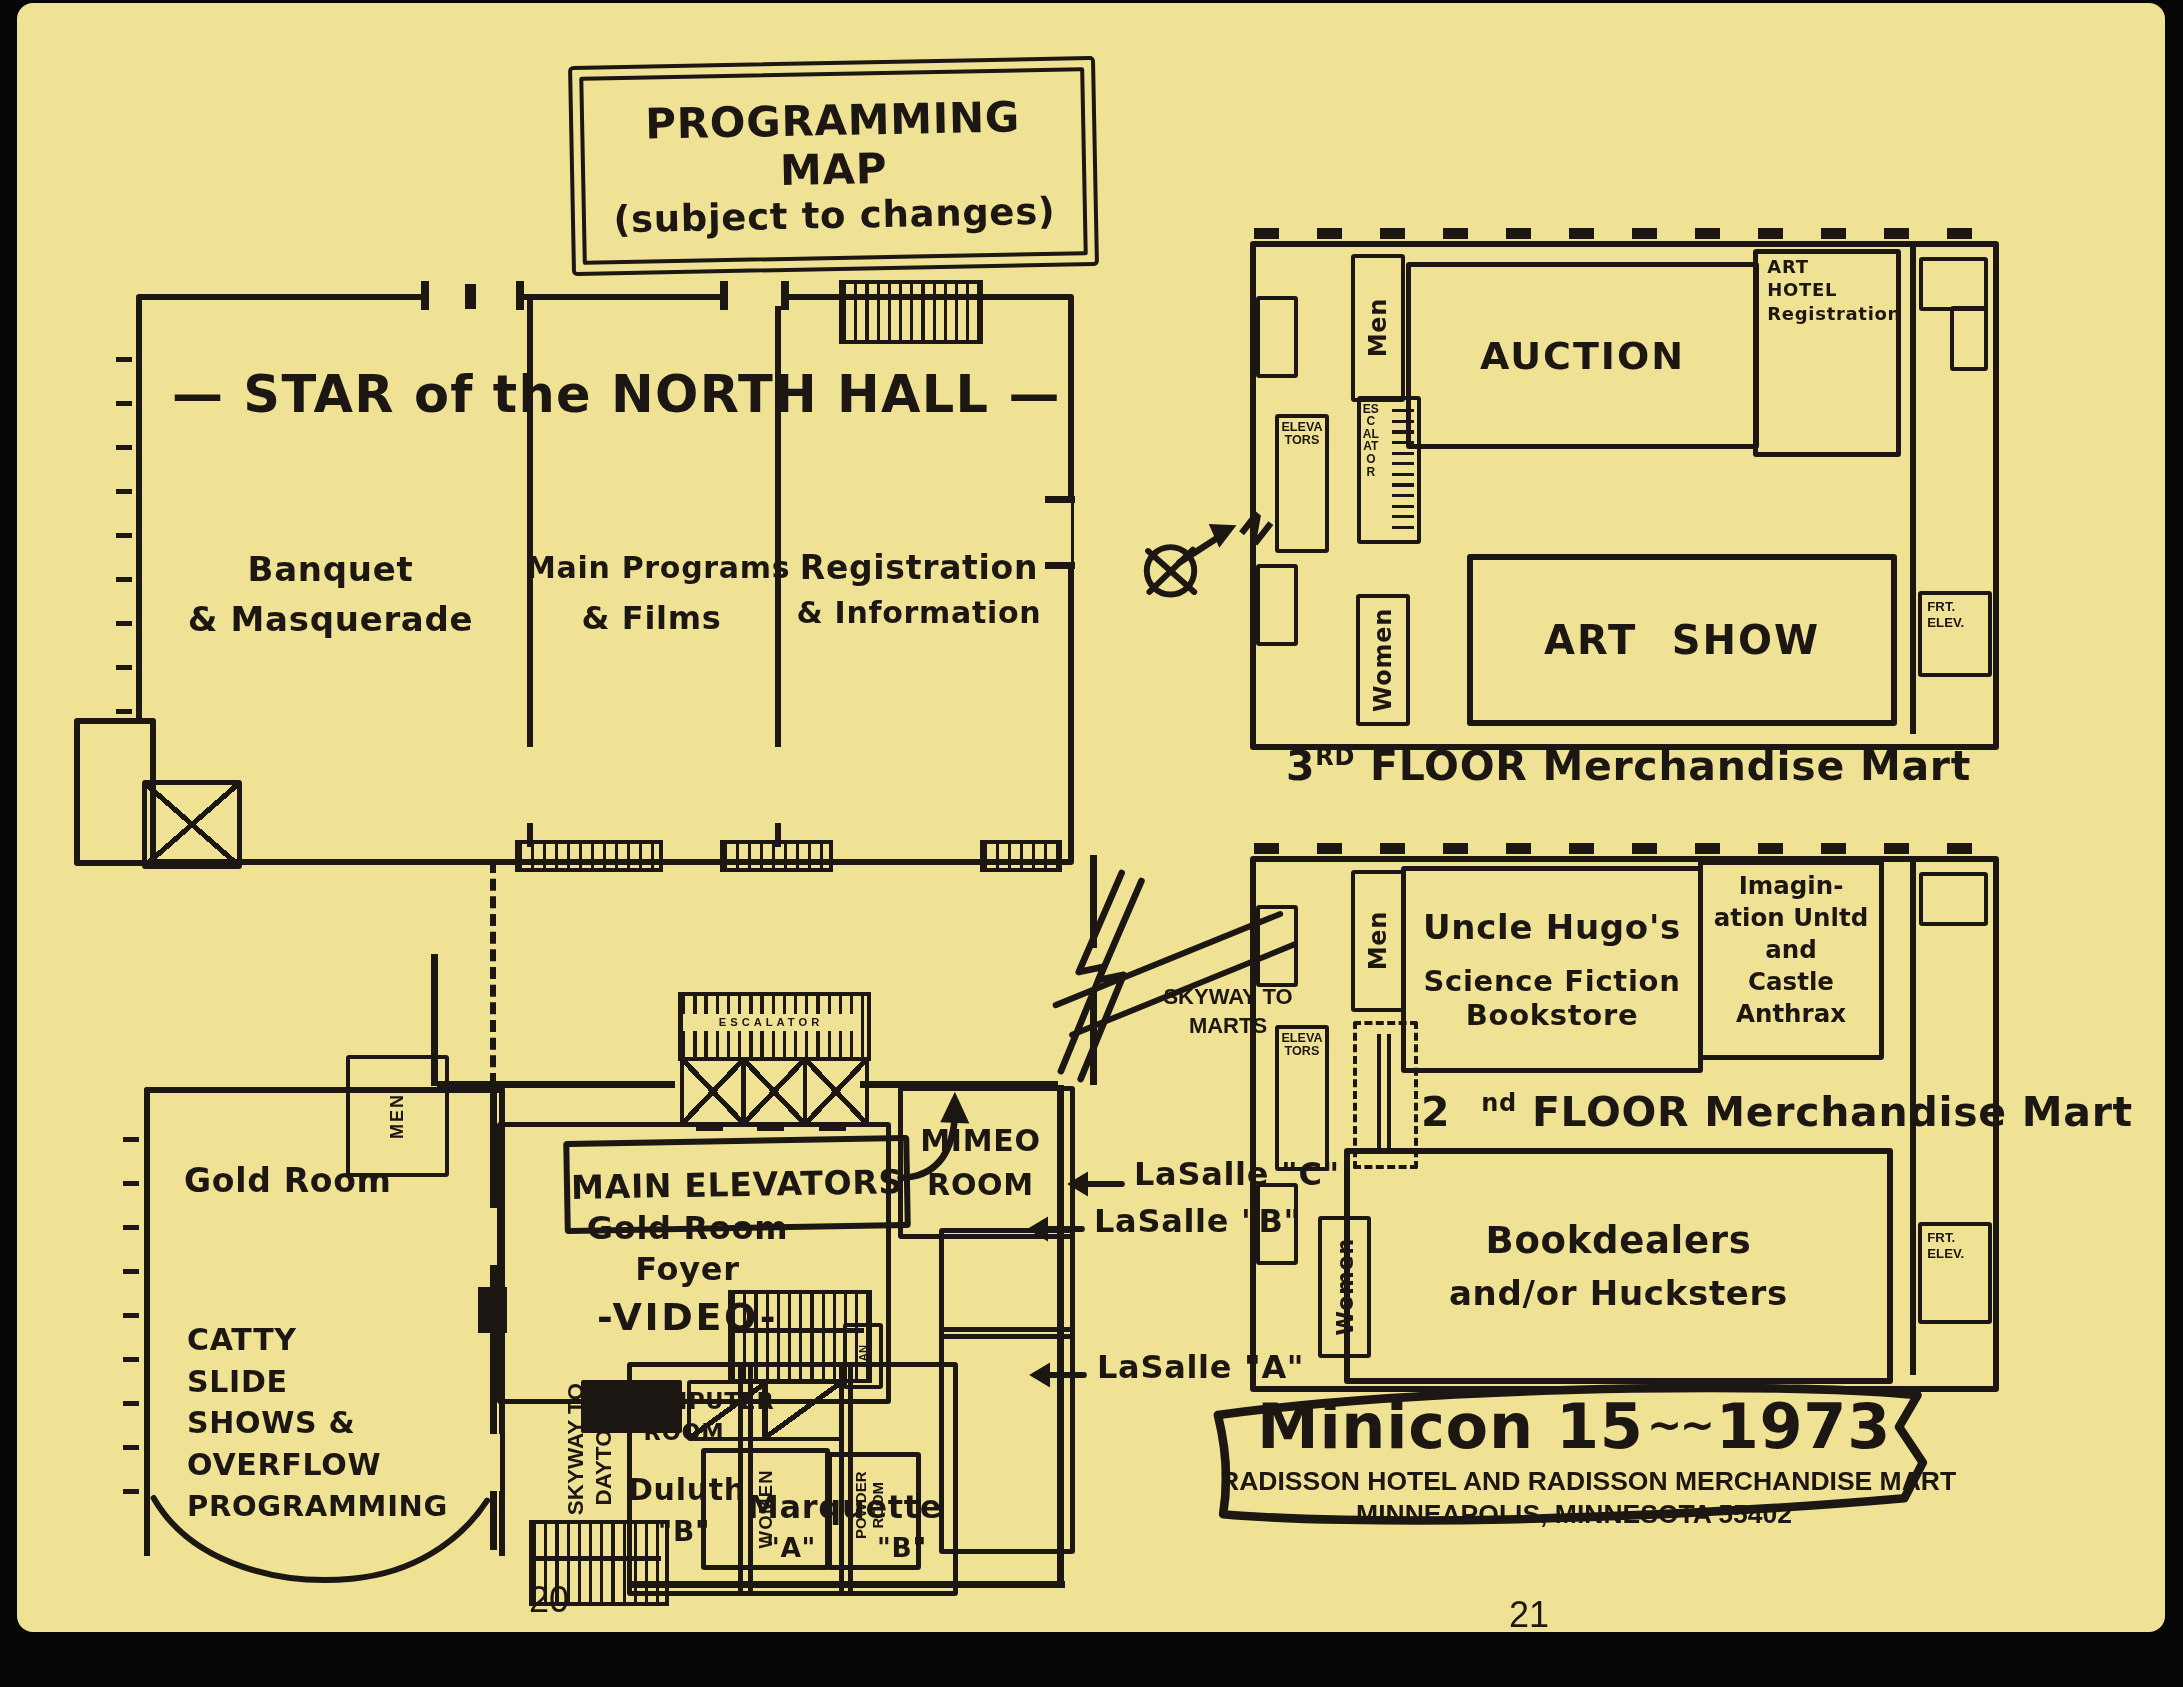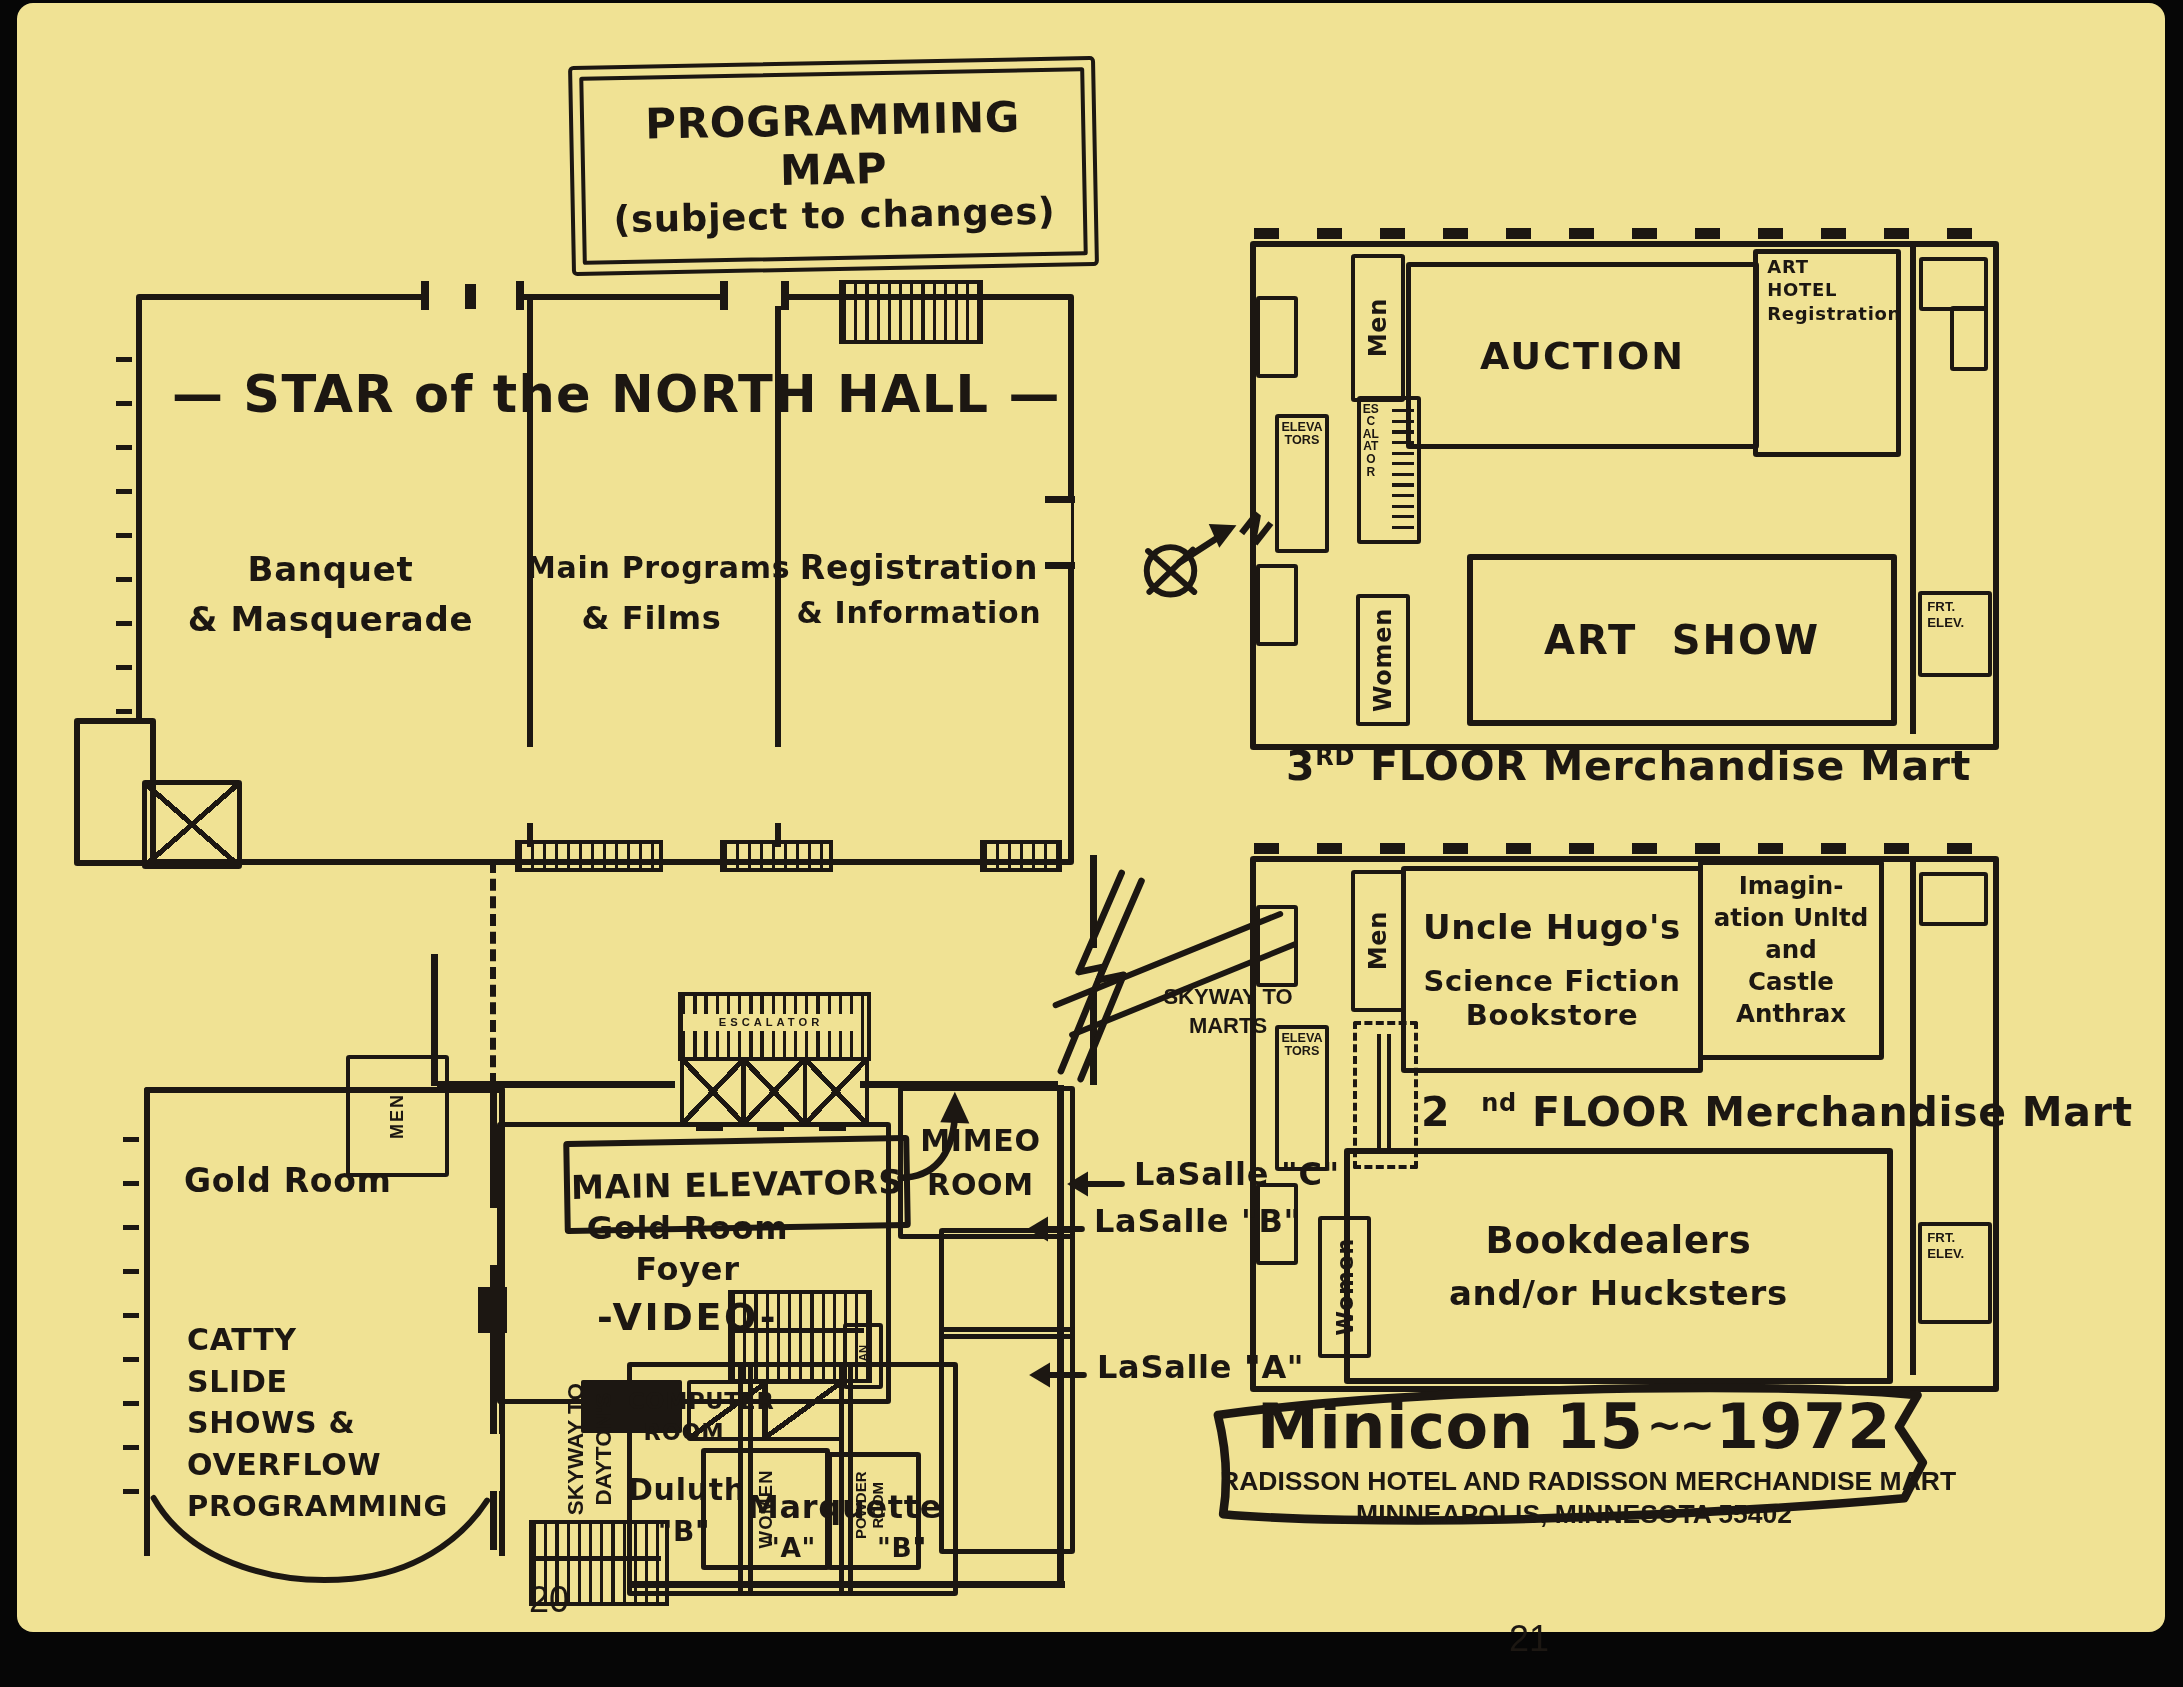--- a/index.html
+++ b/index.html
@@ -199,21 +199,21 @@
     <div>ELEV.</div>
   </div>
 </div>
 
 <svg style="left:1202px;top:1366px;" width="744" height="176" viewBox="0 0 1125 266">
   <path class="s" stroke-width="13" d="M 24,74 C 200,50 430,38 650,34 C 830,31 1000,35 1082,44 L 1054,92 L 1090,146 L 1062,200 C 880,216 660,227 460,232 C 290,236 120,232 32,224 C 40,174 36,122 24,74 Z"></path>
 </svg>
 <div class="abs ctr" style="left:1227px;top:1390px;width:694px;">
   <span class="hand" style="font-size:62px;">Minicon 15</span>
   <span class="hand" style="font-size:42px;letter-spacing:-2.6px;vertical-align:8px;">~~</span>
-  <span class="hand" style="font-size:62px;">1972</span>
+  <span class="hand" style="font-size:62px;">1973</span>
 </div>
 <div class="abs print ctr" style="left:1220px;top:1466px;width:708px;font-size:26.5px;">RADISSON HOTEL AND RADISSON MERCHANDISE MART</div>
 <div class="abs print ctr" style="left:1220px;top:1499px;width:708px;font-size:26.5px;">MINNEAPOLIS, MINNESOTA  55402</div>
 
 <div class="stairs" style="left:678px;top:992px;width:185px;height:61px;"></div>
 <div class="abs print" style="left:683px;top:1014px;width:176px;height:17px;background:var(--paper);font-size:11.2px;letter-spacing:4px;text-align:center;line-height:17px;">ESCALATOR</div>
 <div class="room xbox" style="left:680px;top:1057px;width:58px;height:61px;border-width:4.6px;"></div>
 <div class="room xbox" style="left:741px;top:1057px;width:58px;height:61px;border-width:4.6px;"></div>
 <div class="room xbox" style="left:803px;top:1057px;width:58px;height:61px;border-width:4.6px;"></div>
 <div class="tick" style="left:696px;top:1122px;width:26.5px;height:9.3px;"></div>
@@ -312,14 +312,14 @@
 <div class="room" style="left:839px;top:1362px;width:109px;height:224px;"></div>
 <div class="abs hand ctr" style="left:628px;top:1388px;width:112px;font-size:22.5px;">COMPUTER</div>
 <div class="abs hand ctr" style="left:628px;top:1419px;width:112px;font-size:22.5px;">ROOM</div>
 <div class="abs hand ctr" style="left:628px;top:1472px;width:112px;font-size:30px;">Duluth</div>
 <div class="abs hand ctr" style="left:628px;top:1515px;width:112px;font-size:28px;">"B"</div>
 <div class="abs hand ctr" style="left:747px;top:1488px;width:192px;font-size:32px;z-index:3;">Marquette</div>
 <div class="abs hand ctr" style="left:761px;top:1532px;width:60px;font-size:26.5px;">"A"</div>
 <div class="abs hand ctr" style="left:872px;top:1532px;width:60px;font-size:26.5px;">"B"</div>
 
 <div class="abs print" style="left:529px;top:1579px;font-size:36px;font-weight:500;">20</div>
-<div class="abs print" style="left:1509px;top:1594px;font-size:36px;font-weight:500;margin-top:24px;">21</div>
+<div class="abs print" style="left:1509px;top:1594px;font-size:36px;font-weight:500;">21</div>
 
 
 </body></html>

